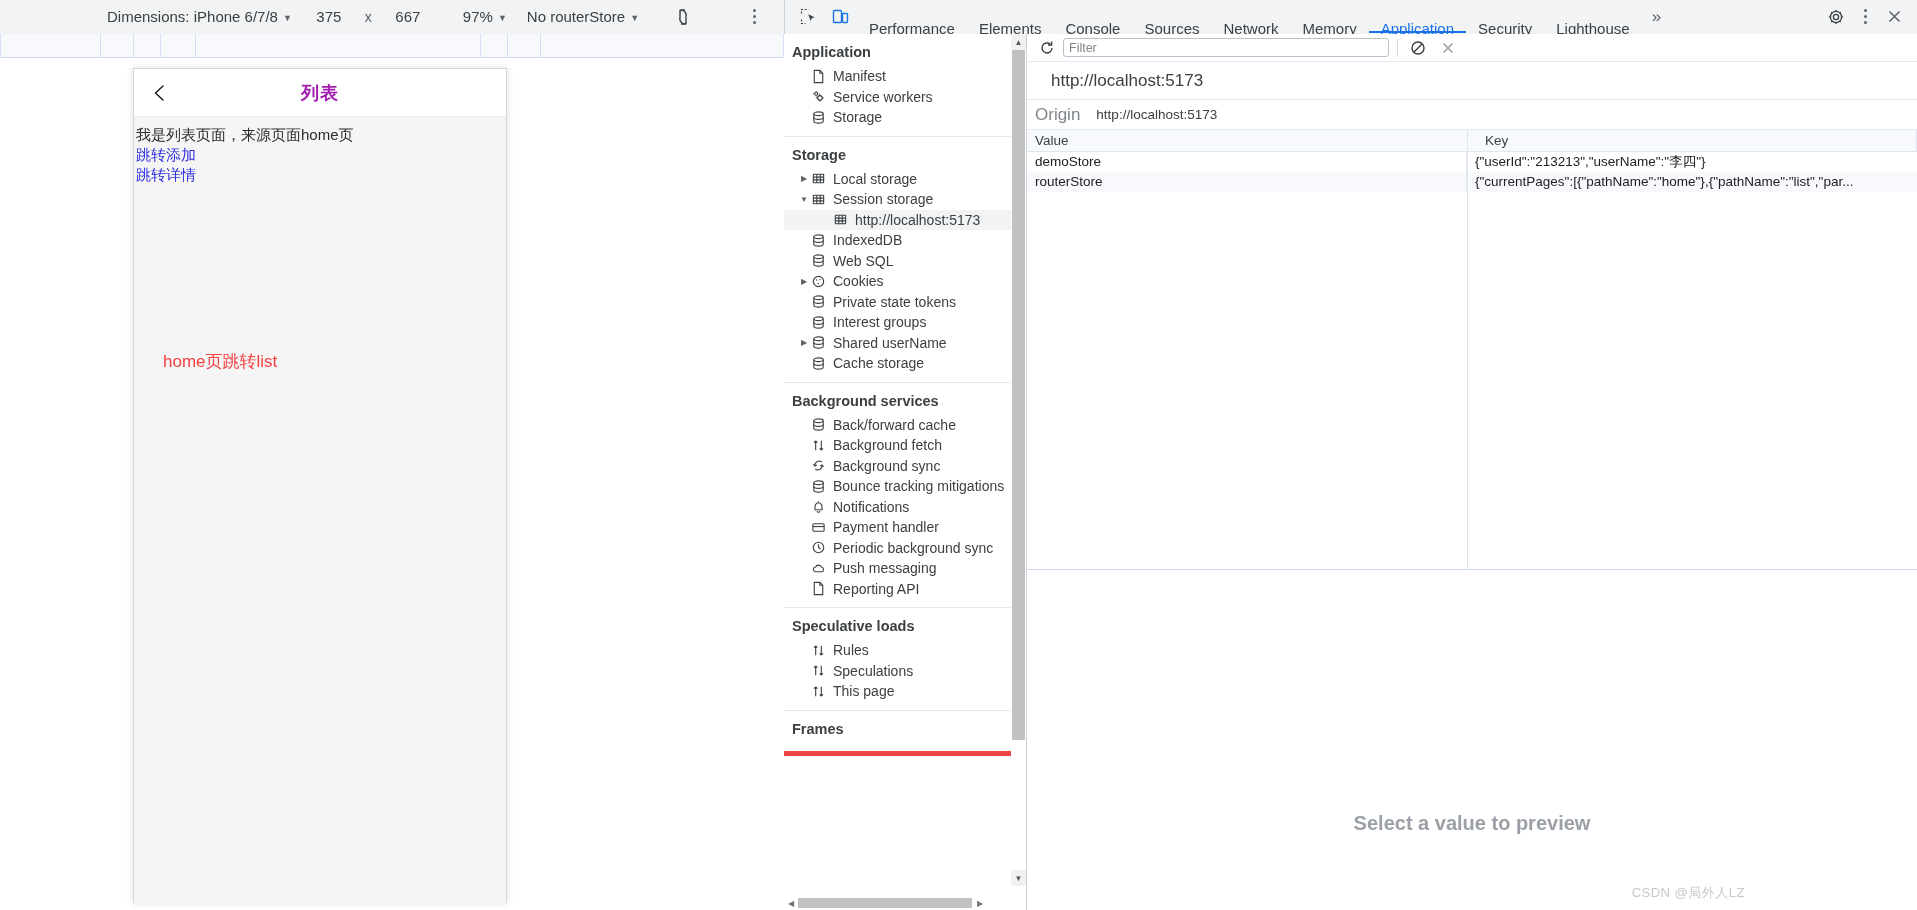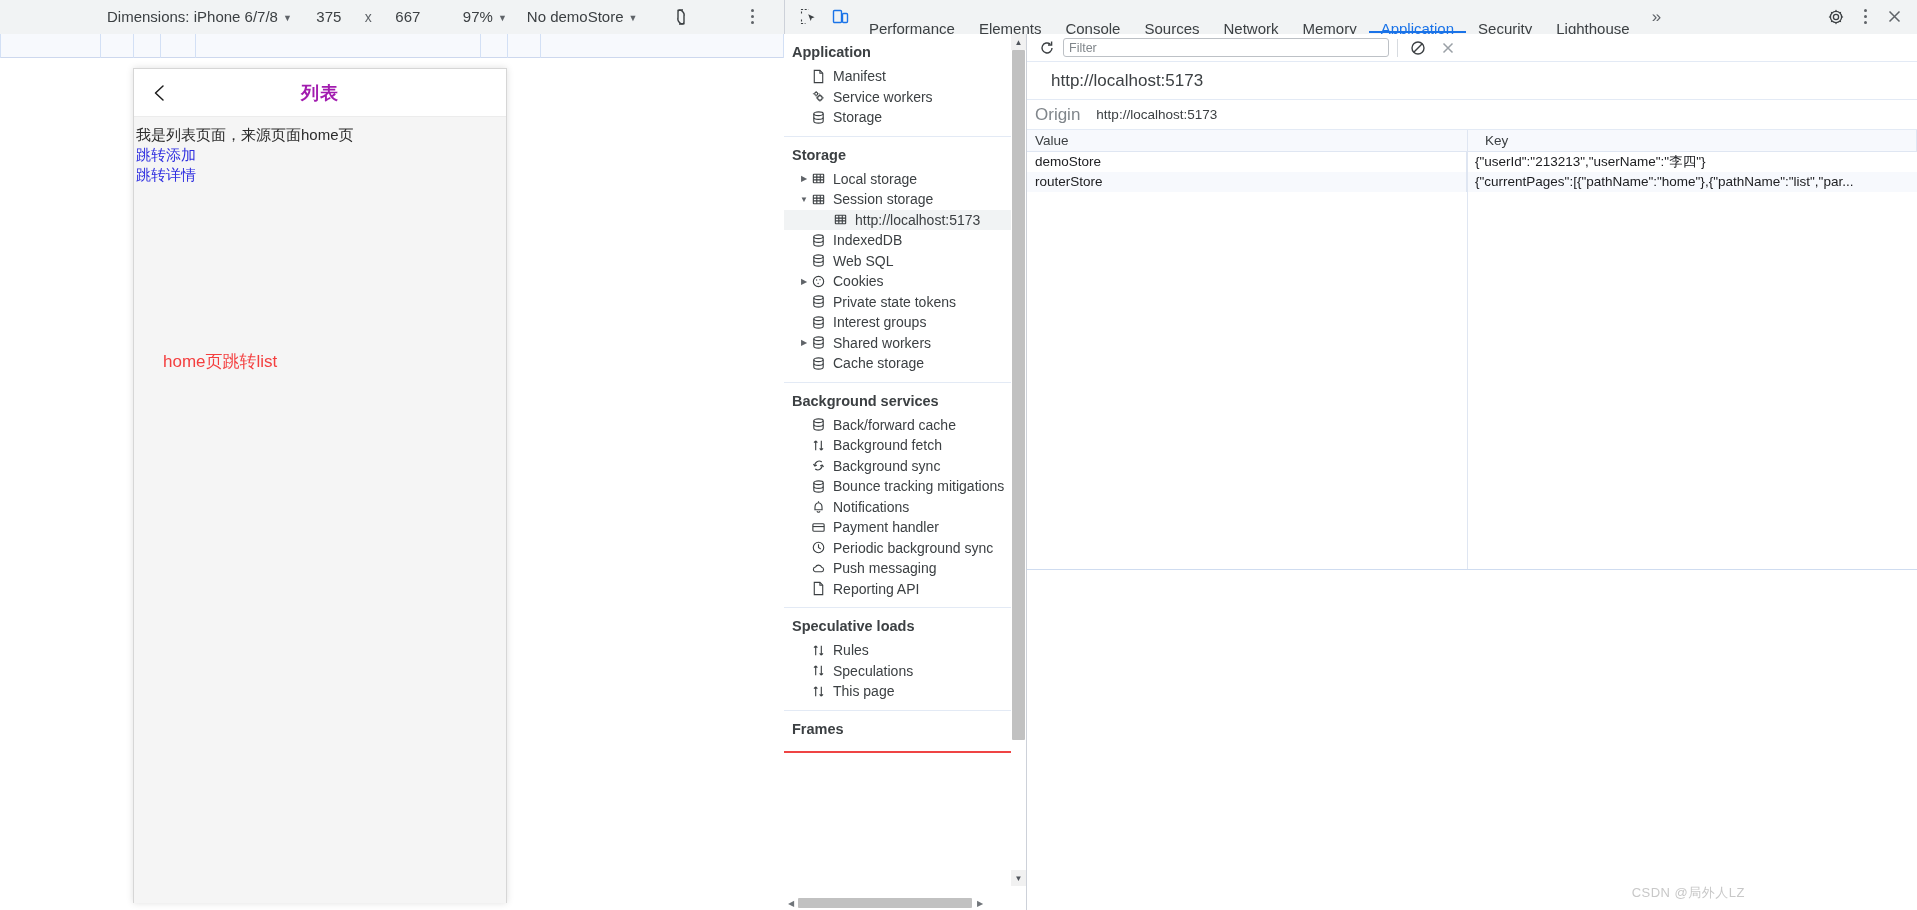--- a/index.html
+++ b/index.html
@@ -59,21 +59,21 @@
   .page-line{font-size:15px;color:#2b2b2b;line-height:20px;padding:0 2px;}
   .page-link{font-size:15px;color:#2f2fe0;line-height:20px;padding:0 2px;cursor:pointer;}
   .redtext{color:#f43f3f;font-size:17px;margin-top:165px;padding-left:29px;}
 
   
   .panel-sidebar{position:absolute;left:784px;top:34px;width:243px;height:876px;
     background:#ffffff;border-right:1px solid #cdd1d9;box-sizing:border-box;
     overflow:hidden;font-size:13.5px;color:#3c4043;}
   .sb-inner{position:absolute;left:0;top:0;width:228px;}
   .sb-group{border-bottom:1px solid #e3eaf5;padding:6px 0 8px 0;}
-  .sb-group.last{border-bottom:2px solid #ef4444;}
+  .sb-group.last{border-bottom:5px solid #ef4444;}
   .sb-title{font-size:14.5px;color:#3c4043;font-weight:bold;padding:4px 0 6px 8px;}
   .sb-row{display:flex;align-items:center;height:20.5px;padding-left:8px;
     white-space:nowrap;overflow:hidden;}
   .sb-row.selected{background:#f1f3f4;}
   .sb-arrow{width:12px;height:12px;display:flex;align-items:center;justify-content:center;
     font-size:8px;color:#5f6368;flex:none;}
   .sb-arrow.empty{visibility:hidden;}
   .sb-ic{width:17px;height:16px;display:flex;align-items:center;justify-content:center;
     margin-right:6px;flex:none;}
   .sb-lab{font-size:14px;color:#3c4043;}
@@ -152,21 +152,21 @@
         <span class="caret">▼</span>
       </div>
       <div class="dt-num">375</div>
       <div class="dt-x">x</div>
       <div class="dt-num">667</div>
       <div class="dt-item" style="margin-left:18px">
         <span>97%</span>
         <span class="caret">▼</span>
       </div>
       <div class="dt-item" style="margin-left:6px">
-        <span>No demoStore</span>
+        <span>No routerStore</span>
         <span class="caret">▼</span>
       </div>
       <div class="rotate-ic" style="margin-left:24px">
         <svg width="20" height="20" viewBox="0 0 20 20">
           <g stroke="#3c4043" stroke-width="1.4" fill="none">
             <path d="M6.5 3.5 A5 5 0 0 1 13 9.5 L13 15 A2 2 0 0 1 11 17 L8 17"></path>
             <path d="M13.5 16.5 A5 5 0 0 1 7 10.5 L7 5 A2 2 0 0 1 9 3 L12 3"></path>
           </g>
         </svg>
       </div>
@@ -387,21 +387,21 @@
           </div>
           <div class="sb-row indent1">
             <span class="sb-arrow">▶</span>
             <span class="sb-ic">
               <svg width="15" height="15" viewBox="0 0 16 16">
                 <ellipse cx="8" cy="4" rx="5" ry="2" fill="none" stroke="#3c4043" stroke-width="1.2"></ellipse>
                 <path d="M3 4 V12 A5 2 0 0 0 13 12 V4" fill="none" stroke="#3c4043" stroke-width="1.2"></path>
                 <path d="M3 8 A5 2 0 0 0 13 8" fill="none" stroke="#3c4043" stroke-width="1.2"></path>
               </svg>
             </span>
-            <span class="sb-lab">Shared workers</span>
+            <span class="sb-lab">Shared userName</span>
           </div>
           <div class="sb-row indent1">
             <span class="sb-arrow empty">▶</span>
             <span class="sb-ic">
               <svg width="15" height="15" viewBox="0 0 16 16">
                 <ellipse cx="8" cy="4" rx="5" ry="2" fill="none" stroke="#3c4043" stroke-width="1.2"></ellipse>
                 <path d="M3 4 V12 A5 2 0 0 0 13 12 V4" fill="none" stroke="#3c4043" stroke-width="1.2"></path>
                 <path d="M3 8 A5 2 0 0 0 13 8" fill="none" stroke="#3c4043" stroke-width="1.2"></path>
               </svg>
             </span>
@@ -598,16 +598,19 @@
       <div class="dg-row odd">
         <div class="c c-key">demoStore</div>
         <div class="c c-val">{"userId":"213213","userName":"李四"}</div>
       </div>
       <div class="dg-row even">
         <div class="c c-key">routerStore</div>
         <div class="c c-val">{"currentPages":[{"pathName":"home"},{"pathName":"list","par...</div>
       </div>
     </div>
 
+    <div class="preview">
+      <span>Select a value to preview</span>
+    </div>
   </div>
 
   <div class="watermark">CSDN @局外人LZ</div>
 </div>
 
 </body></html>

